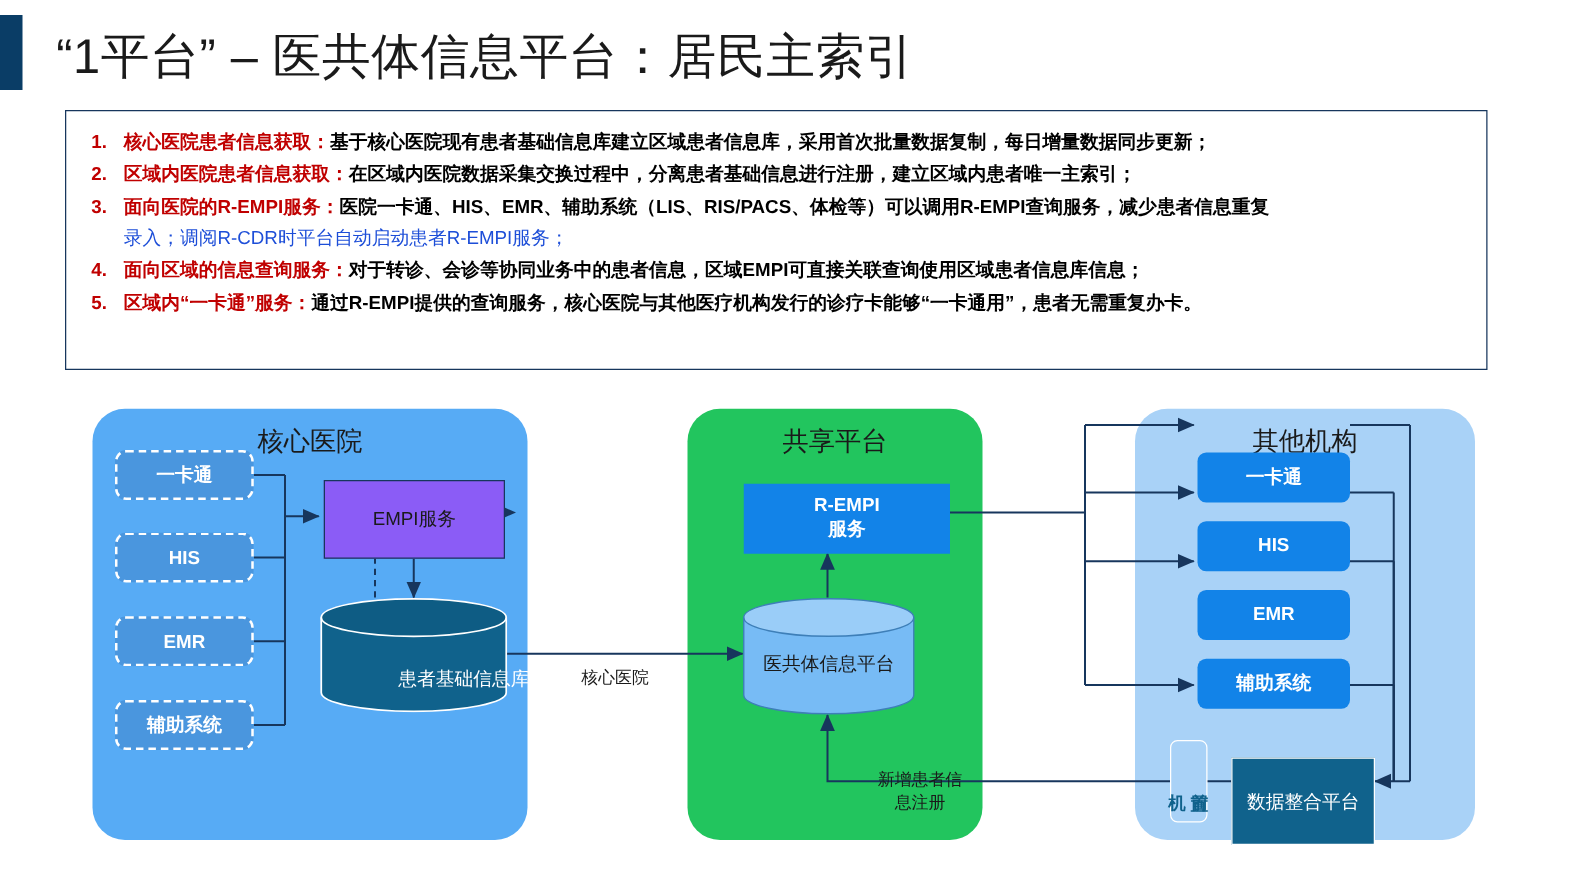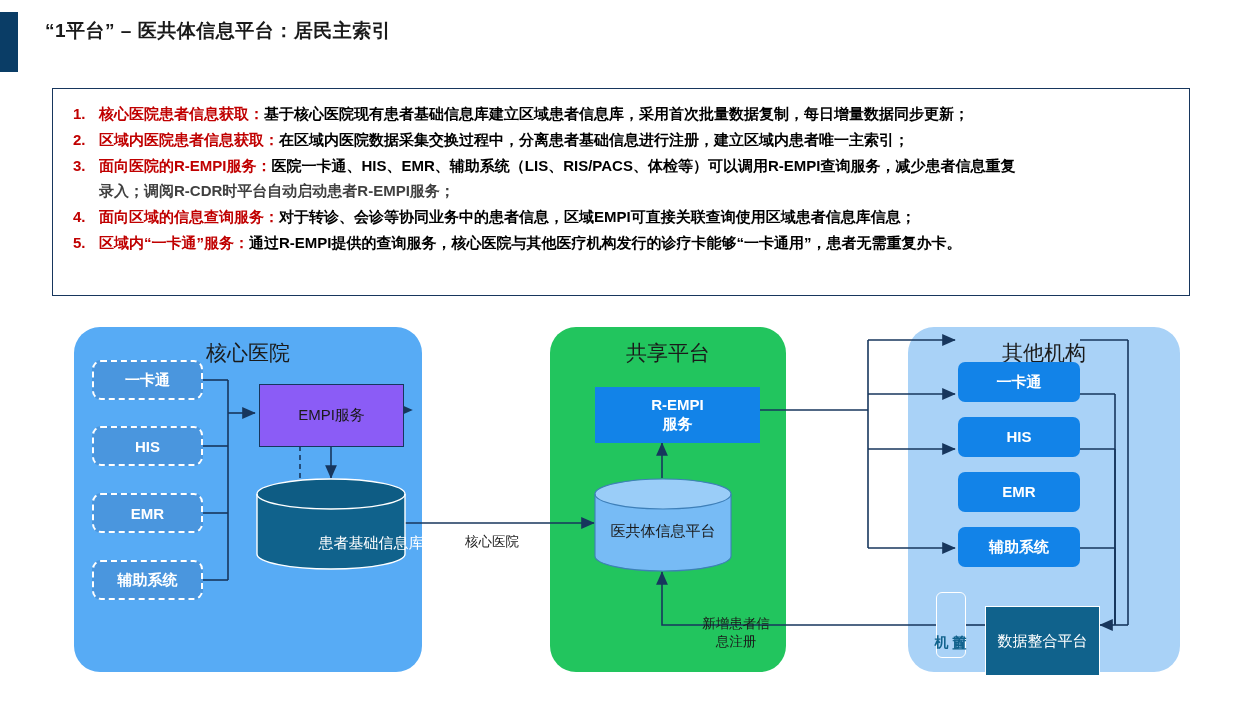--- a/index.html
+++ b/index.html
@@ -14,21 +14,21 @@
   }
 
   
   .accent-bar {
     position: absolute; left: 0; top: 12px;
     width: 18px; height: 60px;
     background: #0A3D66;
   }
   .page-title {
     position: absolute; left: 45px; top: 18px;
-    font-size: 19px; font-weight: bold;
+    font-size: 39px; font-weight: normal;
     color: #1A1A1A;
     letter-spacing: 0.5px;
     white-space: nowrap;
   }
 
   
   .textbox {
     position: absolute;
     left: 52px; top: 88px;
     width: 1138px; height: 208px;
@@ -56,22 +56,22 @@
   .bullet-body { flex: 1 1 auto; }
   .bullet-lead {
     color: #C00000;
     font-weight: bold;
   }
   .bullet-rest {
     color: #000000;
     font-weight: bold;
   }
   .bullet-cont {
-    color: #404040;
-    font-weight: bold;
+    color: #1d4ed8;
+    font-weight: normal;
     font-size: 15px;
     line-height: 1.72;
     padding-left: 30px;
   }
 
   
   .diagram {
     position: absolute;
     left: 0; top: 300px;
     width: 1255px; height: 404px;

